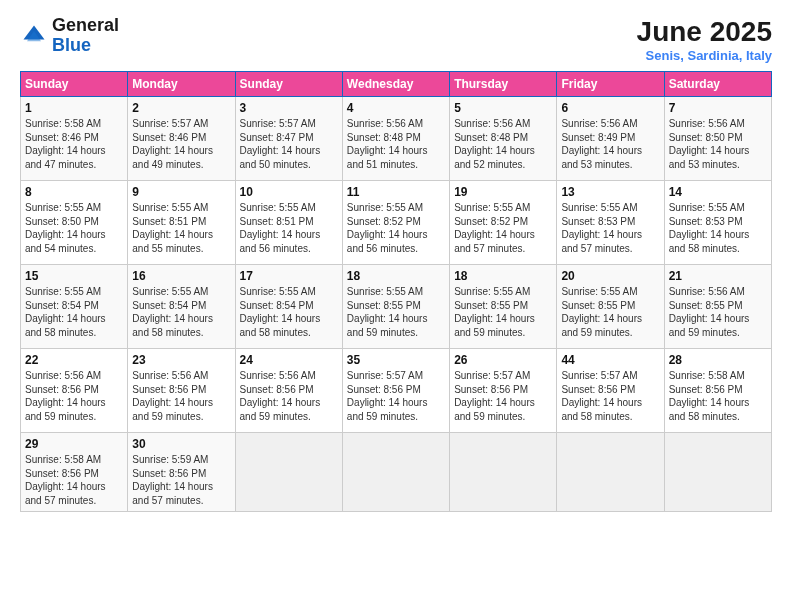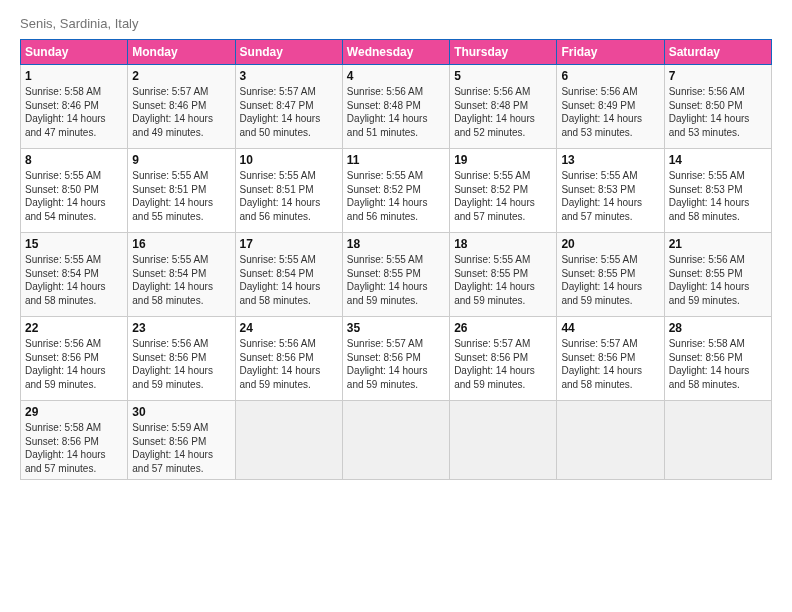--- a/index.html
+++ b/index.html
@@ -41,21 +41,22 @@
     .title-block {
       text-align: right;
     }
     .calendar-title {
       font-size: 28px;
       font-weight: bold;
       color: #1a1a1a;
     }
     .calendar-subtitle {
       font-size: 13px;
-      color: #737373;
+      color: #3b82f6;
+      font-weight: bold;
     }
     table {
       width: 100%;
       border-collapse: collapse;
       table-layout: fixed;
     }
     thead th {
       background: #ec4899;
       color: #fff;
       font-size: 12px;
@@ -96,21 +97,34 @@
     }
     .last-row td {
       height: 72px;
     }
   </style>
 </head>
 <body>
 
 <div class="page">
   <div class="header-row">
+    <div class="logo">
+      <svg class="logo-icon" viewBox="0 0 32 32" xmlns="http://www.w3.org/2000/svg">
+        <polygon points="16,4 28,20 4,20" fill="#1565c0"></polygon>
+        <polygon points="16,10 24,22 8,22" fill="#1976d2" opacity="0.5"></polygon>
+      </svg>
+      <div>
+        <div class="logo-text">
+          <span class="logo-general">General</span><br>
+          <span class="logo-blue">Blue</span>
+        </div>
+      </div>
+    </div>
     <div class="title-block">
+      <div class="calendar-title">June 2025</div>
       <div class="calendar-subtitle">Senis, Sardinia, Italy</div>
     </div>
   </div>
 
   <table>
     <thead>
       <tr>
         <th>Sunday</th>
         <th>Monday</th>
         <th>Sunday</th>

